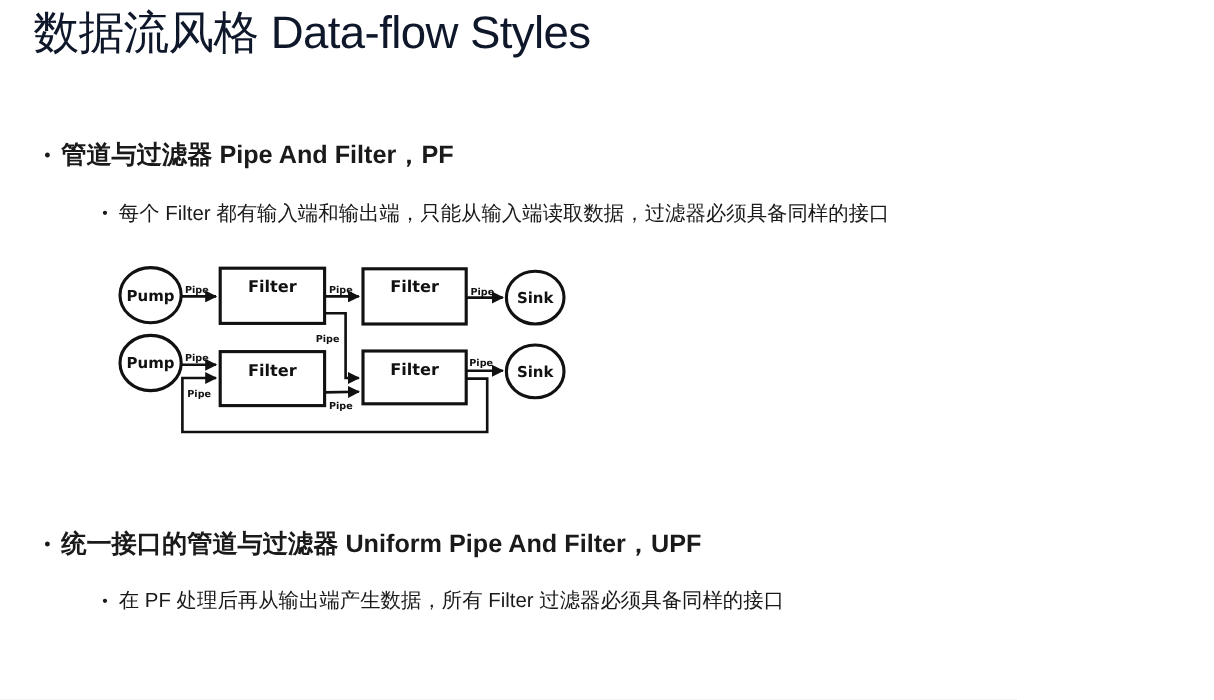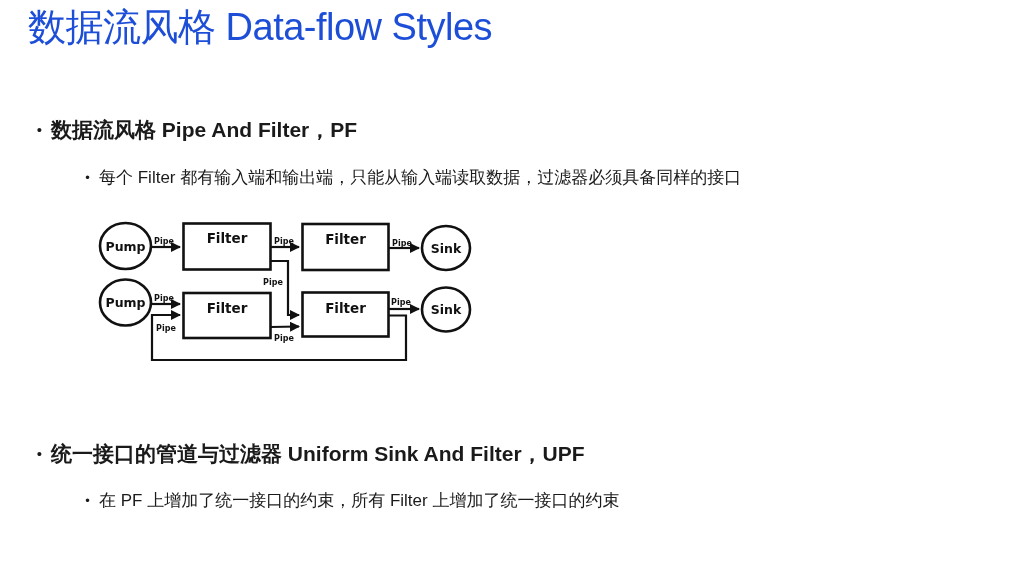--- a/index.html
+++ b/index.html
@@ -4,21 +4,21 @@
 <style>
   * { margin:0; padding:0; box-sizing:border-box; }
   html,body { background:#e9e9e9; }
   .slide {
     position:relative; width:1012px; height:583px; background:#ffffff;
     overflow:hidden; font-family:"Liberation Sans", sans-serif;
   }
   .title {
     position:absolute; left:28px; top:2px;
     font-size:38px; font-weight:400; letter-spacing:-0.5px;
-    color:#1d4ed8; white-space:nowrap;
+    color:#0f172a; white-space:nowrap;
   }
   .bullet { position:absolute; display:flex; align-items:flex-start; color:#1a1a1a; white-space:nowrap; }
   .bullet .dot { display:inline-block; text-align:center; flex:0 0 auto; }
   .bullet.l1 { left:28px; font-size:21px; font-weight:700; line-height:25px; }
   .bullet.l1 .dot { width:23px; font-size:15px; line-height:25px; font-weight:400; }
   .bullet.l2 { left:76px; font-size:17px; font-weight:400; line-height:23px; }
   .bullet.l2 .dot { width:23px; font-size:13px; line-height:23px; }
   .diagram-svg { position:absolute; left:85px; top:212px; }
   .dg-shape { fill:#ffffff; stroke:#111111; stroke-width:2.6; }
   .dg-line  { fill:none;   stroke:#111111; stroke-width:2.2; }
@@ -29,21 +29,21 @@
 </style>
 </head>
 <body>
 
 <div class="slide">
 
   <h1 class="title">数据流风格 Data-flow Styles</h1>
 
   <div class="bullet l1" style="top:117px">
     <span class="dot">•</span>
-    <span>数据流风格 Pipe And Filter，PF</span>
+    <span>管道与过滤器 Pipe And Filter，PF</span>
   </div>
 
   <div class="bullet l2" style="top:166px">
     <span class="dot">•</span>
     <span>每个 Filter 都有输入端和输出端，只能从输入端读取数据，过滤器必须具备同样的接口</span>
   </div>
 
   <svg class="diagram-svg" width="400" height="158" viewBox="85 212 400 158" xmlns="http://www.w3.org/2000/svg">
     <defs>
       <marker id="arw" markerWidth="12" markerHeight="10" refX="9" refY="5" orient="auto" markerUnits="userSpaceOnUse">
@@ -83,21 +83,21 @@
     <text class="dg-pipe-label" x="402" y="246">Pipe</text>
     <text class="dg-pipe-label" x="273" y="285">Pipe</text>
     <text class="dg-pipe-label" x="164" y="301">Pipe</text>
     <text class="dg-pipe-label" x="166" y="331">Pipe</text>
     <text class="dg-pipe-label" x="284" y="341">Pipe</text>
     <text class="dg-pipe-label" x="401" y="305">Pipe</text>
   </svg>
 
   <div class="bullet l1" style="top:441px">
     <span class="dot">•</span>
-    <span>统一接口的管道与过滤器 Uniform Sink And Filter，UPF</span>
+    <span>统一接口的管道与过滤器 Uniform Pipe And Filter，UPF</span>
   </div>
 
   <div class="bullet l2" style="top:489px">
     <span class="dot">•</span>
-    <span>在 PF 上增加了统一接口的约束，所有 Filter 上增加了统一接口的约束</span>
+    <span>在 PF 处理后再从输出端产生数据，所有 Filter 过滤器必须具备同样的接口</span>
   </div>
 
 </div>
 
 </body></html>

